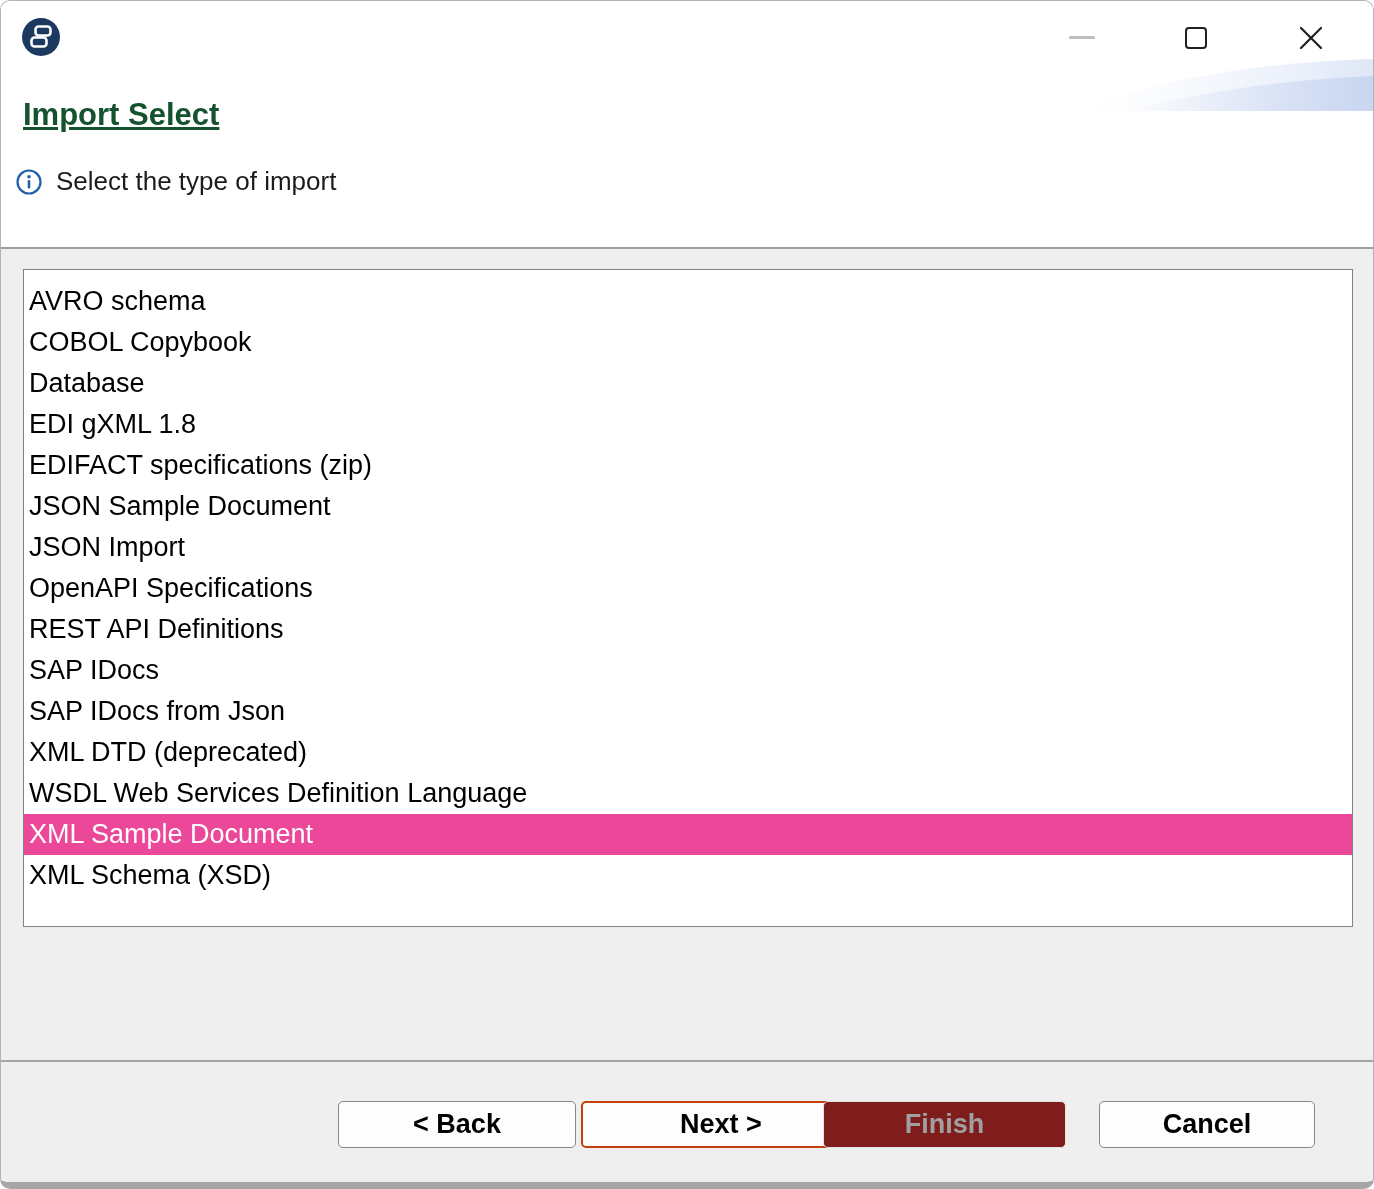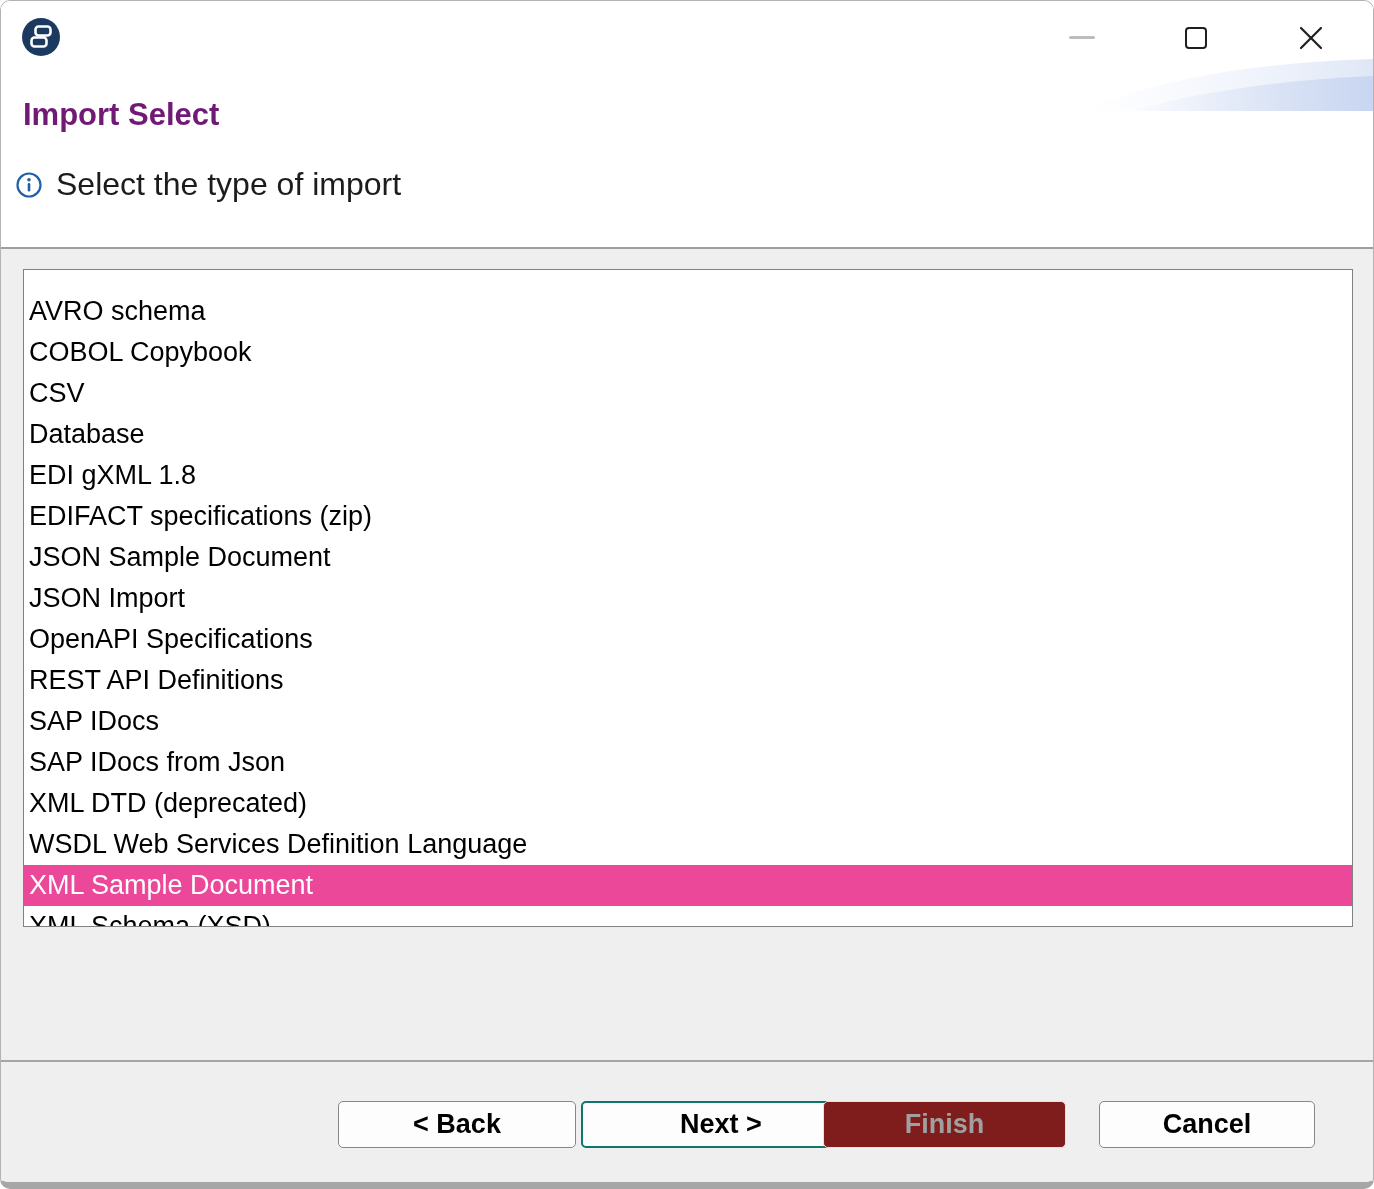--- a/index.html
+++ b/index.html
@@ -9,40 +9,40 @@
     border-radius:10px;overflow:hidden;}
   
   .header{position:absolute;left:0;top:0;right:0;height:246px;background:#ffffff;}
   .app-icon{position:absolute;left:21px;top:17px;width:38px;height:38px;}
   .win-controls .min-btn{position:absolute;left:1068px;top:35px;width:26px;height:3px;
     background:#bdbdbd;border-radius:2px;}
   .win-controls .max-btn{position:absolute;left:1184px;top:26px;width:18px;height:18px;
     border:2.5px solid #1f1f1f;border-radius:4px;background:transparent;}
   .win-controls .close-btn{position:absolute;left:1297px;top:24px;width:26px;height:26px;}
   .swoosh{position:absolute;right:0;top:58px;width:300px;height:52px;pointer-events:none;}
-  .title{position:absolute;left:22px;top:96px;font-size:31px;font-weight:700;color:#701a75;}
+  .title{position:absolute;left:22px;top:96px;font-size:31px;font-weight:700;color:#14532d;text-decoration:underline;}
   .subtitle-row{position:absolute;left:14px;top:165px;display:flex;align-items:center;gap:13px;}
   .subtitle-row .info-icon{width:28px;height:28px;flex:0 0 auto;}
-  .subtitle{font-size:32px;color:#1c1c1c;}
+  .subtitle{font-size:26px;color:#1c1c1c;}
   .header-sep{position:absolute;left:0;right:0;top:246px;height:2px;background:#9e9e9e;}
   
   .body-area{position:absolute;left:0;right:0;top:248px;bottom:0;background:#efefef;}
   .listbox{position:absolute;left:22px;top:20px;width:1330px;height:658px;box-sizing:border-box;
-    background:#ffffff;border:1px solid #828282;overflow:hidden;padding-top:21px;}
+    background:#ffffff;border:1px solid #828282;overflow:hidden;padding-top:11px;}
   .list-item{height:41px;line-height:41px;padding-left:5px;font-size:27px;color:#000000;
     white-space:nowrap;}
   .list-item.selected{background:#ec4899;color:#ffffff;}
   .footer-sep{position:absolute;left:0;right:0;top:811px;height:2px;background:#a5a5a5;}
   
   .btn{position:absolute;top:852px;height:47px;box-sizing:border-box;border-radius:5px;
     font-size:27px;color:#000000;background:#fdfdfd;border:1px solid #878787;
     display:flex;align-items:center;justify-content:center;
     font-family:"Liberation Sans","DejaVu Sans",sans-serif;font-weight:bold;}
   .btn-back{left:337px;width:238px;}
-  .btn-next{left:580px;width:280px;border:2px solid #0f766e;}
+  .btn-next{left:580px;width:280px;border:2px solid #c2410c;}
   .btn-finish{left:822px;width:243px;background:#7f1d1d;border:1px solid #e4e4e4;color:#a0a0a0;}
   .btn-cancel{left:1098px;width:216px;text-align:right;}
 </style>
 </head>
 <body>
 
 <div class="window">
 
   <div class="header">
 
@@ -88,21 +88,20 @@
     </div>
 
   </div>
 
   <div class="header-sep"></div>
 
   <div class="body-area">
     <div class="listbox">
         <div class="list-item">AVRO schema</div>
         <div class="list-item">COBOL Copybook</div>
-        <div class="list-item">CSV</div>
         <div class="list-item">Database</div>
         <div class="list-item">EDI gXML 1.8</div>
         <div class="list-item">EDIFACT specifications (zip)</div>
         <div class="list-item">JSON Sample Document</div>
         <div class="list-item">JSON Import</div>
         <div class="list-item">OpenAPI Specifications</div>
         <div class="list-item">REST API Definitions</div>
         <div class="list-item">SAP IDocs</div>
         <div class="list-item">SAP IDocs from Json</div>
         <div class="list-item">XML DTD (deprecated)</div>

